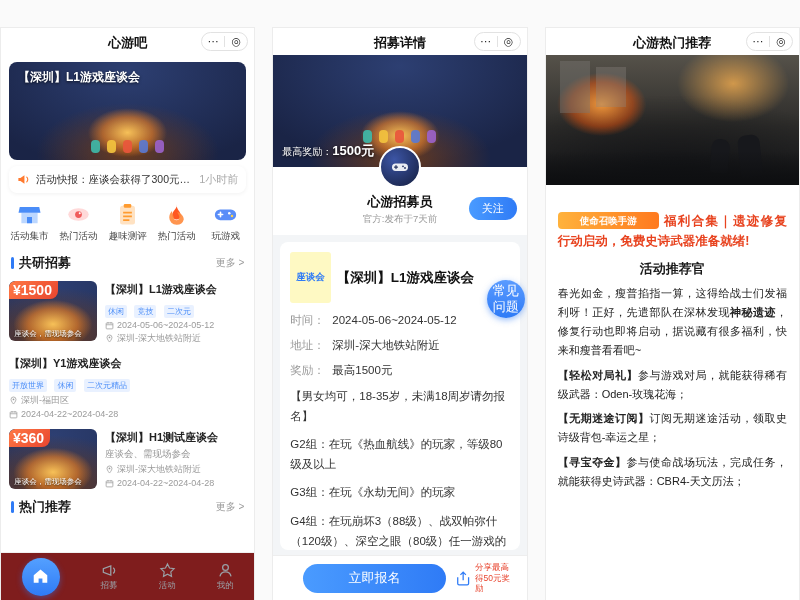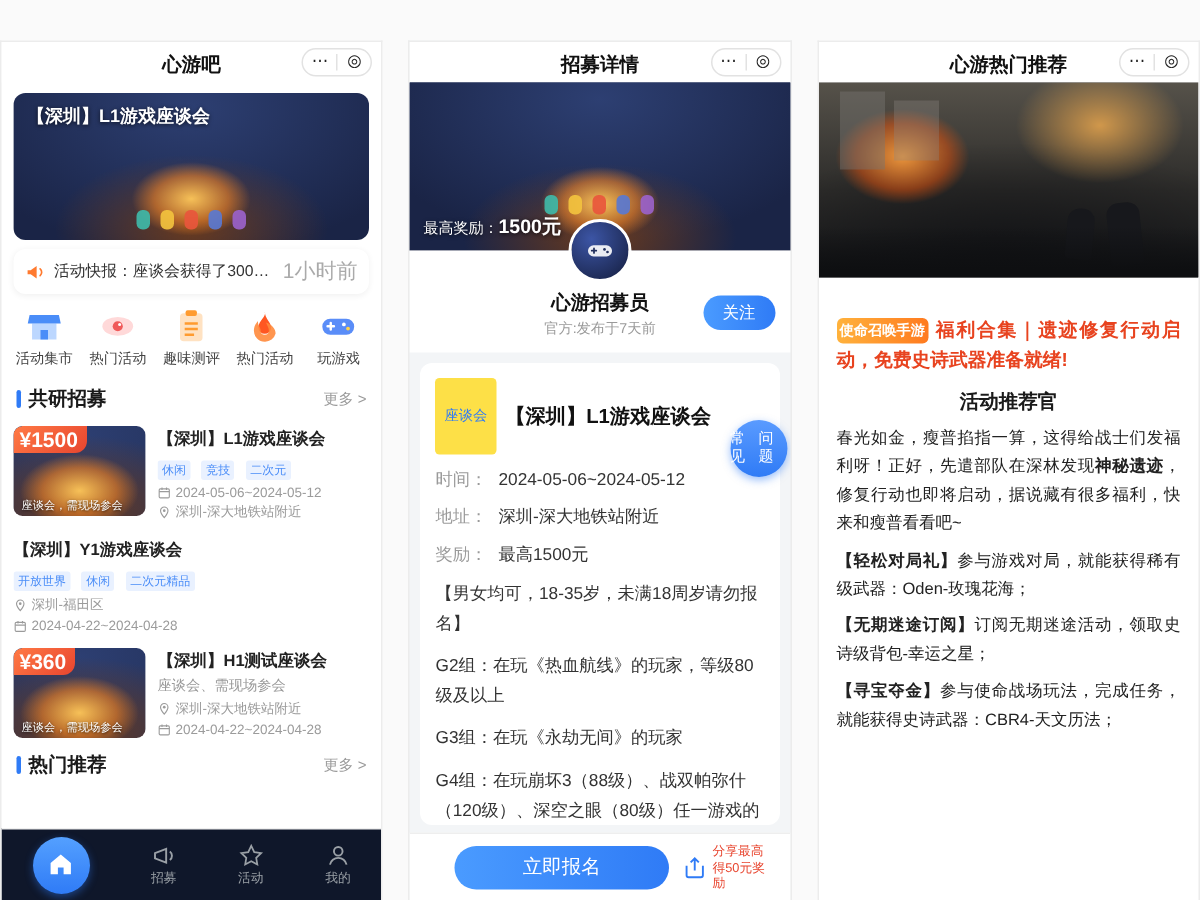--- a/index.html
+++ b/index.html
@@ -33,21 +33,21 @@
   .soldier { position:absolute; width:22px; height:42px; background:#17181c; border-radius:8px 8px 3px 3px; }
   .s1{ right:38px; bottom:8px; transform:rotate(-6deg);} .s2{ right:70px; bottom:12px; height:34px; width:18px; transform:rotate(5deg);}
   .bldg { position:absolute; top:6px; width:30px; height:52px; background:rgba(120,118,112,.45); }
   .b1{left:14px;} .b2{left:50px; height:40px; top:12px; background:rgba(140,136,128,.35);}
 
   
   .hero { position:relative; height:98px; margin:7px 8px 6px; border-radius:8px; overflow:hidden; cursor:pointer; }
   .hero-title { position:absolute; top:7px; left:9px; color:#fff; font-size:12px; font-weight:bold; text-shadow:0 1px 3px rgba(0,0,0,.7); }
   .notice { display:flex; align-items:center; gap:6px; margin:0 8px 4px; padding:6px 8px; background:#fff; border-radius:8px; box-shadow:0 1px 4px rgba(0,0,0,.06); }
   .notice-text { flex:1; font-size:10.5px; color:#333; white-space:nowrap; overflow:hidden; text-overflow:ellipsis; }
-  .notice-time { font-size:14px; color:#aaa; flex:none; }
+  .notice-time { font-size:11px; color:#aaa; flex:none; }
   .menu { display:flex; padding:5px 4px 7px; }
   .menu-item { flex:1; text-align:center; cursor:pointer; }
   .menu-item svg { width:25px; height:25px; display:block; margin:0 auto 3px; }
   .menu-label { font-size:9.5px; color:#444; }
   .sec-head { display:flex; align-items:center; padding:4px 10px 4px; }
   .sec-bar { width:3px; height:12px; border-radius:2px; background:#2f7bf6; margin-right:5px; }
   .sec-title { font-size:13px; font-weight:bold; color:#1a1a1a; }
   .sec-more { margin-left:auto; font-size:10px; color:#9a9a9a; cursor:pointer; }
   .cards { padding:0 8px; }
   .card { display:flex; gap:8px; padding:5px 0; cursor:pointer; }
@@ -55,57 +55,57 @@
   .thumb-y { background: radial-gradient(circle at 50% 58%, #ffe06b, #f6b82a 62%, #c88c10); }
   .price { position:absolute; top:0; left:0; background:linear-gradient(135deg,#ff7a45,#e8452f); color:#fff; font-size:14px; font-weight:bold; padding:1px 6px 1px 4px; border-radius:6px 0 8px 0; }
   .thumb-cap { position:absolute; bottom:2px; left:0; right:10px; text-align:center; font-size:7.5px; color:#fff; text-shadow:0 1px 2px rgba(0,0,0,.8); white-space:nowrap; }
   .card-body { flex:1; min-width:0; padding-top:1px; }
   .card-title { font-size:11px; font-weight:bold; color:#222; white-space:nowrap; overflow:hidden; text-overflow:ellipsis; }
   .chips { margin:3px 0 2px; white-space:nowrap; overflow:hidden; }
   .chip { display:inline-block; font-size:8px; color:#4a8df8; background:#e9f1ff; border-radius:2px; padding:1px 3px; margin-right:3px; }
   .card-desc { font-size:9.5px; color:#999; margin:3px 0 2px; }
   .meta { display:flex; align-items:center; gap:3px; font-size:9px; color:#9b9b9b; margin-top:2px; white-space:nowrap; overflow:hidden; }
   .meta svg { width:9px; height:9px; flex:none; }
-  .tabbar { margin-top:auto; height:48px; border-top:1px solid #f0f0f0; display:flex; align-items:center; justify-content:space-around; background:#0f172a; flex:none; }
+  .tabbar { margin-top:auto; height:48px; border-top:1px solid #f0f0f0; display:flex; align-items:center; justify-content:space-around; background:#7f1d1d; flex:none; }
   .tab-home { width:38px; height:38px; border-radius:50%; background:linear-gradient(180deg,#54a0ff,#2f7bf6); display:flex; align-items:center; justify-content:center; box-shadow:0 2px 6px rgba(47,123,246,.45); cursor:pointer; }
   .tab { text-align:center; color:#9aa0a6; cursor:pointer; }
   .tab svg { width:17px; height:17px; display:block; margin:0 auto 1px; }
   .tab-label { font-size:8.5px; }
 
   
   .panel-mid { background:#f3f5f7; }
   .mid-hero { position:relative; height:112px; flex:none; overflow:hidden; }
   .mid-hero-cap { position:absolute; left:9px; bottom:7px; color:#fff; text-shadow:0 1px 3px rgba(0,0,0,.8); }
   .mid-hero-cap .lbl { font-size:10px; } .mid-hero-cap .val { font-size:13px; font-weight:bold; }
   .profile { position:relative; background:#fff; padding:26px 10px 9px; text-align:center; flex:none; }
   .avatar { position:absolute; top:-21px; left:50%; transform:translateX(-50%); width:42px; height:42px; border-radius:50%; border:2px solid #fff; background:radial-gradient(circle at 35% 30%, #3c55a5, #141d3d); display:flex; align-items:center; justify-content:center; }
   .avatar svg { width:20px; height:20px; }
   .p-name { font-size:13px; font-weight:bold; color:#111; }
   .p-sub { font-size:9.5px; color:#9a9a9a; margin-top:2px; }
   .follow-btn { position:absolute; right:10px; top:30px; background:linear-gradient(90deg,#4a9bff,#2f7bf6); color:#fff; font-size:11px; padding:4px 13px; border-radius:13px; border:none; cursor:pointer; }
   .event-card { margin:7px 7px 50px; background:#fff; border-radius:8px; padding:10px 10px 6px; flex:1; overflow:hidden; }
-  .event-tag { display:inline-block; vertical-align:2px; background:#fde047; color:#2f7bf6; font-size:9.5px; padding:19px 6px; border-radius:3px; margin-right:6px; }
+  .event-tag { display:inline-block; vertical-align:2px; background:#fef9c3; color:#2f7bf6; font-size:9.5px; padding:19px 6px; border-radius:3px; margin-right:6px;font-weight:bold; }
   .event-title { display:inline; font-size:13.5px; font-weight:bold; color:#111; }
   .field { display:flex; font-size:11.5px; margin-top:9px; line-height:1.4; }
   .field .f-label { color:#9a9a9a; width:42px; flex:none; }
   .field .f-value { color:#333; }
   .reqs { margin-top:4px; }
   .reqs p { font-size:11.5px; color:#333; line-height:1.7; margin-top:9px; }
-  .faq-float { position:absolute; right:2px; top:252px; width:38px; height:38px; border-radius:50%; background:linear-gradient(180deg,#5a9bff,#2f7bf6); color:#fff; font-size:10px; line-height:1.25; display:flex; flex-direction:row; align-items:center; justify-content:center; box-shadow:0 2px 6px rgba(47,123,246,.5); cursor:pointer; }
+  .faq-float { position:absolute; right:2px; top:252px; width:38px; height:38px; border-radius:50%; background:linear-gradient(180deg,#5a9bff,#2f7bf6); color:#fff; font-size:13px; line-height:1.25; display:flex; flex-direction:column; align-items:center; justify-content:center; box-shadow:0 2px 6px rgba(47,123,246,.5); cursor:pointer; }
   .mid-bottom { position:absolute; left:0; right:0; bottom:0; height:45px; background:#fff; border-top:1px solid #eee; display:flex; align-items:center; gap:9px; padding:0 10px; }
   .cta { margin-left:20px; width:148px; height:29px; border:none; border-radius:15px; background:linear-gradient(90deg,#4a9bff,#2f7bf6); color:#fff; font-size:13px; cursor:pointer; }
   .share { display:flex; align-items:center; gap:4px; cursor:pointer; }
   .share svg { width:17px; height:17px; }
   .share-note { font-size:8.5px; color:#e8452f; line-height:1.25; }
 
   
   .right-hero { position:relative; height:130px; flex:none; overflow:hidden; }
   .right-body { padding:8px 12px 0; overflow:hidden; }
   .headline { font-size:12.5px; font-weight:bold; color:#e8431f; line-height:1.6; text-align:justify; }
-  .badge { display:inline-block; background:linear-gradient(90deg,#ffb23c,#ff7a1f); color:#fff; font-size:9.5px; font-weight:bold; padding:1px 2px; border-radius:4px; margin-right:4px; vertical-align:1px;margin-top:19px; }
+  .badge { display:inline-block; background:linear-gradient(90deg,#ffb23c,#ff7a1f); color:#fff; font-size:9.5px; font-weight:bold; padding:1px 22px; border-radius:4px; margin-right:4px; vertical-align:1px;margin-top:19px; }
   .subhead { text-align:center; font-size:13px; font-weight:bold; color:#1a1a1a; margin:9px 0 4px; }
   .rp { font-size:11px; color:#222; line-height:1.72; text-align:justify; margin-top:6px; }
   .rp b { font-weight:bold; }
 </style>
 </head>
 <body>
 
 <div class="stage">
 
   <section class="panel">

